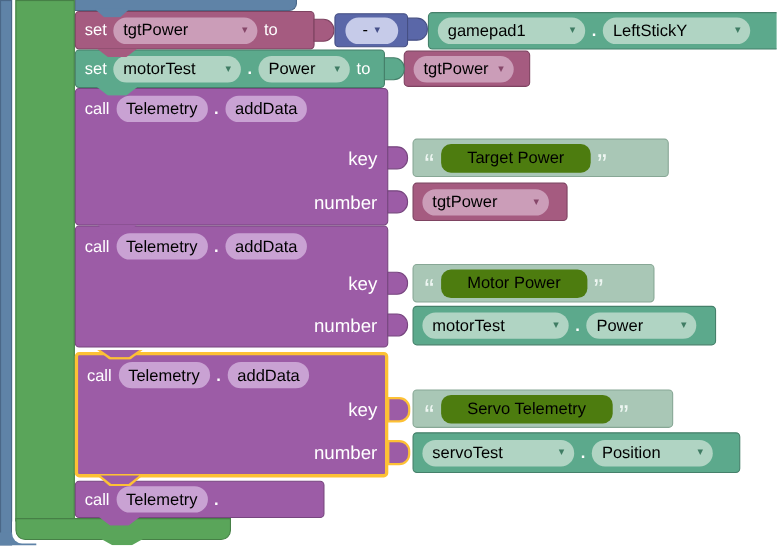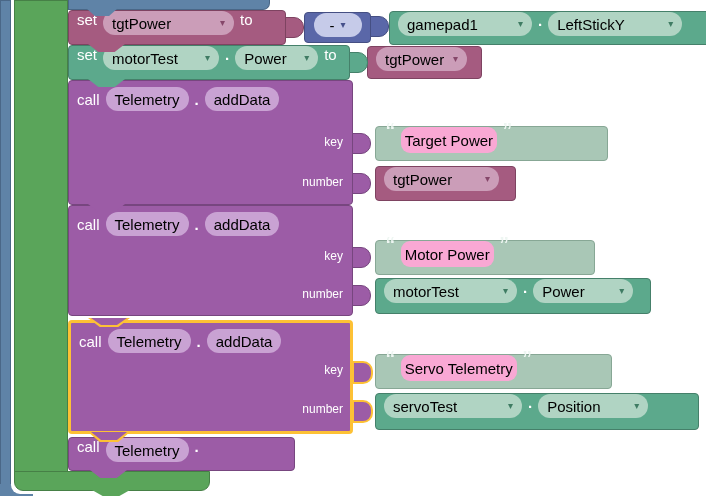--- a/index.html
+++ b/index.html
@@ -1,20 +1,20 @@
 <!DOCTYPE html>
 <html><head>
 <meta charset="utf-8">
 <style>
   html,body{margin:0;padding:0}
   body{width:706px;height:496px;position:relative;background:#ffffff;
        font-family:"Liberation Sans",sans-serif;overflow:hidden}
   .abs{position:absolute;box-sizing:border-box}
   
-  .blk{position:absolute;box-sizing:border-box;display:flex;
+  .blk{position:absolute;box-sizing:border-box;display:flex;align-items:center;
        gap:6px;padding:0 8px;border:1px solid;border-radius:4px;color:#fff;
        font-size:15px;white-space:nowrap}
   .blkV{position:absolute;box-sizing:border-box;border:1px solid;border-radius:4px;
         color:#fff;font-size:15px}
   .hdr{display:flex;align-items:center;gap:6px;height:36px;padding:0 8px;white-space:nowrap}
   
   .c-var {background:#a55b80;border-color:#7e4361}
   .c-dev {background:#5ca98c;border-color:#45806a}
   .c-math{background:#5a67a8;border-color:#454f83}
   .c-proc{background:#9c5ca6;border-color:#77467f}
@@ -27,36 +27,36 @@
         box-sizing:border-box;height:24px;padding:0 9px;border-radius:12px;
         color:#000;white-space:nowrap;flex:0 0 auto}
   .p-var {background:#cb9db8}
   .p-dev {background:#b0d4c3}
   .p-math{background:#c6cbe9}
   .p-proc{background:#c9a2d3}
   .arrow{font-size:10px;line-height:1;margin-left:6px}
   .ar-var{color:#86476a}.ar-dev{color:#3f7c63}.ar-math{color:#46508a}
   .dot{color:#fff;font-weight:bold}
   
-  .tfield{background:#f9a8d4;border-radius:9px;padding:0 4px;height:26px;
+  .tfield{background:#4d7c0f;border-radius:9px;padding:0 24px;height:26px;
           display:inline-flex;align-items:center;color:#000;flex:0 0 auto}
   .q{font-size:26px;color:#eef6f2;line-height:0;position:relative;top:5px}
   
   .sock{position:absolute;box-sizing:border-box;width:19px;height:21px;
         border-radius:0 10px 10px 0;border:1px solid}
   .sock.s-var {background:#a55b80;border-color:#7e4361}
   .sock.s-dev {background:#5ca98c;border-color:#45806a}
   .sock.s-math{background:#5a67a8;border-color:#454f83}
   .sock.s-proc{background:#9c5ca6;border-color:#77467f}
   .sock.s-sel{border:2px solid #fdc135;width:21px;height:23px;background:#9c5ca6}
   
   .tab{position:absolute;clip-path:polygon(0 0,100% 0,72% 100%,28% 100%)}
   
   .flabel{position:absolute;width:103px;left:240px;text-align:right;
-          color:#fff;font-size:12px}
+          color:#fff;font-size:17px}
 </style>
 </head>
 <body>
 
 <div class="abs c-fun" style="left:0;top:0;width:11px;height:496px;border:1px solid #4a6787"></div>
 <div class="abs" style="left:0;top:484px;width:33px;height:12px;background:#5f83a7;border-top-right-radius:10px"></div>
 
 <div class="abs c-loop" style="left:14px;top:0;width:54px;height:477px;border:1px solid #468046"></div>
 <div class="abs c-loop" style="left:14px;top:471px;width:196px;height:20px;border:1px solid #468046;
             border-radius:0 0 9px 9px;box-shadow:-3px 3px 0 0 #ffffff"></div>
@@ -189,21 +189,21 @@
 </div>
 <span class="flabel" style="top:363px">key</span>
 <span class="flabel" style="top:402px">number</span>
 
 <div class="blk c-text" style="left:375px;top:354px;width:237px;height:35px;padding:0 10px">
   <span class="q">“</span>
   <span class="tfield">Servo Telemetry</span>
   <span class="q">”</span>
 </div>
 
-<div class="blk c-dev" style="left:375px;top:393px;width:324px;height:37px">
+<div class="blk c-dev" style="left:375px;top:393px;width:298px;height:37px">
   <span class="pill p-dev" style="width:138px">
     <span>servoTest</span>
     <span class="arrow ar-dev">▾</span>
   </span>
   <span class="dot">.</span>
   <span class="pill p-dev" style="width:110px">
     <span>Position</span>
     <span class="arrow ar-dev">▾</span>
   </span>
 </div>

